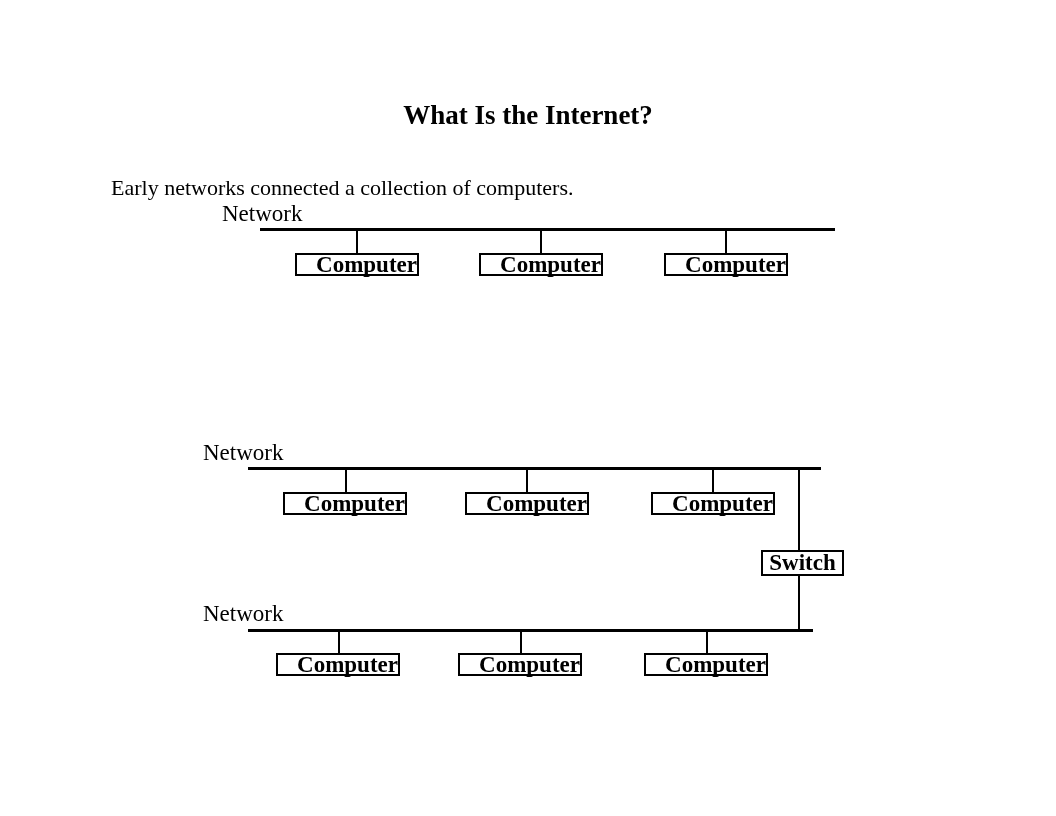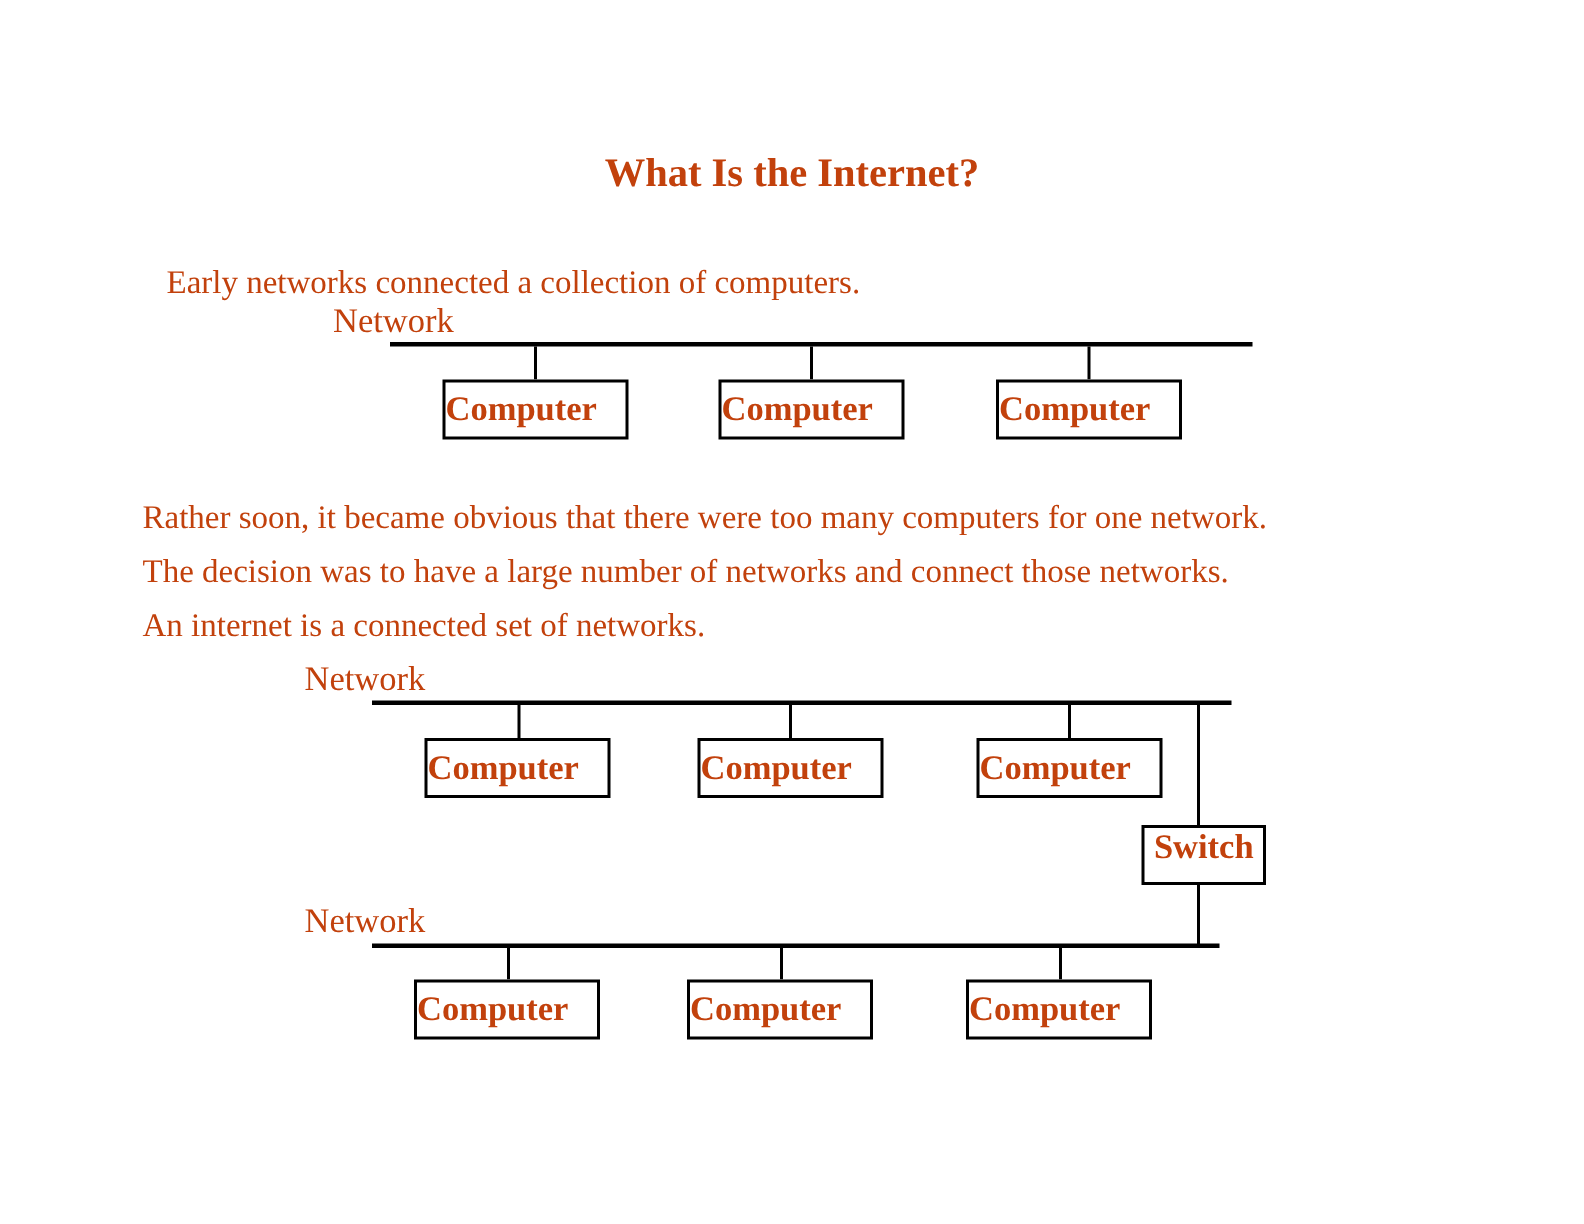--- a/index.html
+++ b/index.html
@@ -2,21 +2,21 @@
 <html><head>
 <meta charset="utf-8">
 <style>
   html, body { margin: 0; padding: 0; }
   body { background: #ffffff; }
   .page {
     position: relative;
     width: 1056px;
     height: 816px;
     background: #ffffff;
-    color: #c2410c;
+    color: #000000;
     font-family: "Liberation Serif", "DejaVu Serif", serif;
     overflow: hidden;
   }
   .title {
     position: absolute;
     top: 99px;
     left: 0;
     width: 1056px;
     margin: 0;
     text-align: center;
@@ -54,39 +54,40 @@
     background: #000000;
   }
   .vline {
     position: absolute;
     width: 2px;
     background: #000000;
   }
   .node {
     position: absolute;
     width: 124px;
-    height: 40px;
+    height: 23px;
     border: 2px solid #000000;
     background: #ffffff;
     box-sizing: border-box;
     display: flex;
     align-items: center;
-    justify-content: flex-start;
+    justify-content: flex-end;
     font-size: 23px;
     font-weight: bold;
     z-index: 2;
   }
   .switch-box {
     position: absolute;
     width: 83px;
-    height: 40px;
+    height: 26px;
     border: 2px solid #000000;
     background: #ffffff;
     box-sizing: border-box;
     display: flex;
+    align-items: center;
     justify-content: center;
     font-size: 23px;
     font-weight: bold;
     z-index: 3;
   }
 </style>
 </head>
 <body>
 
 <div class="page">
@@ -105,25 +106,20 @@
       <span>Computer</span>
     </div>
     <div class="node" style="left:479px; top:253px;">
       <span>Computer</span>
     </div>
     <div class="node" style="left:664px; top:253px;">
       <span>Computer</span>
     </div>
   </div>
 
-  <div class="para2">
-    <div>Rather soon, it became obvious that there were too many computers for one network.</div>
-    <div>The decision was to have a large number of networks and connect those networks.</div>
-    <div>An internet is a connected set of networks.</div>
-  </div>
 
   <div>
 
     <div class="net-label" style="left:203px; top:439px;">Network</div>
     <div class="hline" style="left:248px; top:467px; width:573px;"></div>
     <div class="vline" style="left:345px; top:470px; height:22px;"></div>
     <div class="vline" style="left:526px; top:470px; height:22px;"></div>
     <div class="vline" style="left:712px; top:470px; height:22px;"></div>
     <div class="node" style="left:283px; top:492px;">
       <span>Computer</span>

